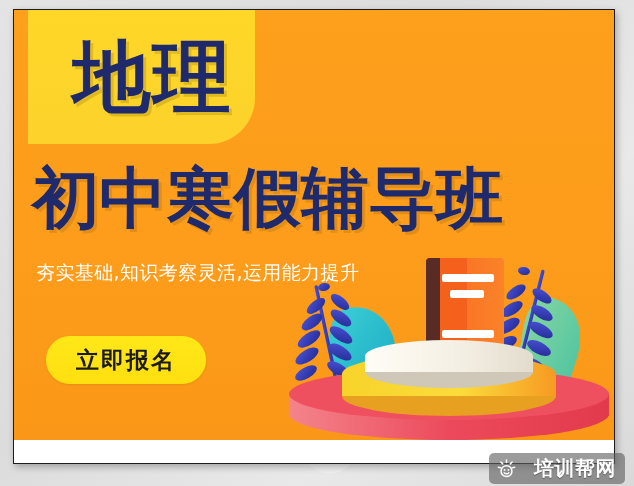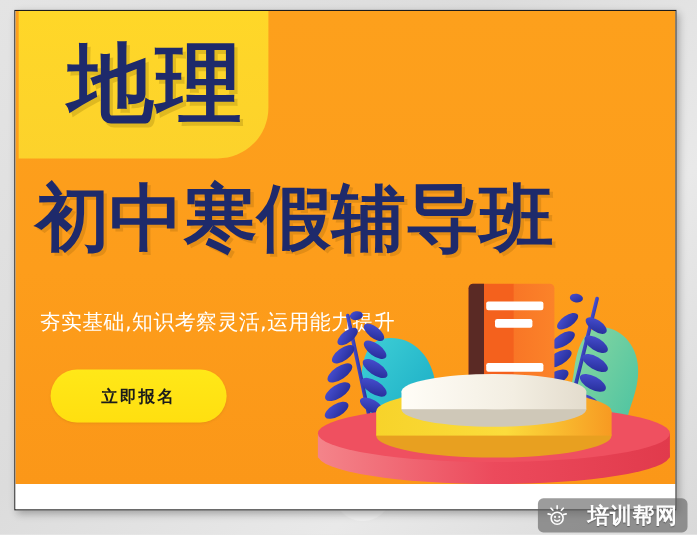--- a/index.html
+++ b/index.html
@@ -34,21 +34,21 @@
     position:absolute;left:0;top:0;right:0;height:430px;
     background:linear-gradient(180deg,#fda01c 0%,#fd9d1b 55%,#fb9718 100%);
     overflow:hidden;
   }
   #whitestrip{
     position:absolute;left:0;right:0;bottom:0;height:23px;background:#fff;
   }
 
   
   #badge{
-    position:absolute;left:3px;top:0;width:227px;height:134px;
+    position:absolute;left:14px;top:0;width:227px;height:134px;
     background:linear-gradient(180deg,#ffd728 0%,#fcd22b 100%);
     border-bottom-right-radius:46px;
     display:flex;align-items:center;justify-content:center;
     padding-left:22px;box-sizing:border-box;
   }
   #badge-text{
     font-size:78px;font-weight:bold;color:#1e2a6b;
     letter-spacing:2px;line-height:1;
     text-shadow:3px 3px 0 rgba(120,90,0,.22);
     font-family:"DejaVu Sans","Liberation Sans",sans-serif;
@@ -59,37 +59,37 @@
     position:absolute;left:18px;top:156px;
     font-size:66px;font-weight:bold;color:#1e2a6b;
     letter-spacing:0px;line-height:1;white-space:nowrap;
     text-shadow:3px 3px 0 rgba(110,70,0,.18);
     font-family:"DejaVu Sans","Liberation Sans",sans-serif;
     transform:scaleX(1.02);transform-origin:left center;
   }
 
   
   #subtitle{
-    position:absolute;left:22px;top:270px;
+    position:absolute;left:22px;top:250px;
     font-size:19px;color:#ffffff;font-weight:500;
     letter-spacing:.4px;white-space:nowrap;
     font-family:"DejaVu Sans","Liberation Sans",sans-serif;
   }
 
   
   #cta{
     position:absolute;left:32px;top:326px;width:160px;height:48px;
     background:linear-gradient(180deg,#ffe818 0%,#ffdf10 100%);
     border-radius:26px;border:none;cursor:pointer;
     display:flex;align-items:center;justify-content:center;
     box-shadow:0 1px 2px rgba(140,100,0,.18);
     padding:0;
   }
   #cta-label{
-    font-size:15px;color:#1b1b1b;font-weight:600;letter-spacing:2px;
+    font-size:23px;color:#1b1b1b;font-weight:600;letter-spacing:2px;
     font-family:Liberation Sans, sans-serif;
   }
 
   
   #illus{position:absolute;left:270px;top:236px;width:330px;height:194px;}
   #illus svg{display:block;width:100%;height:100%;}
 
   
   #watermark{
     position:absolute;left:489px;top:453px;

